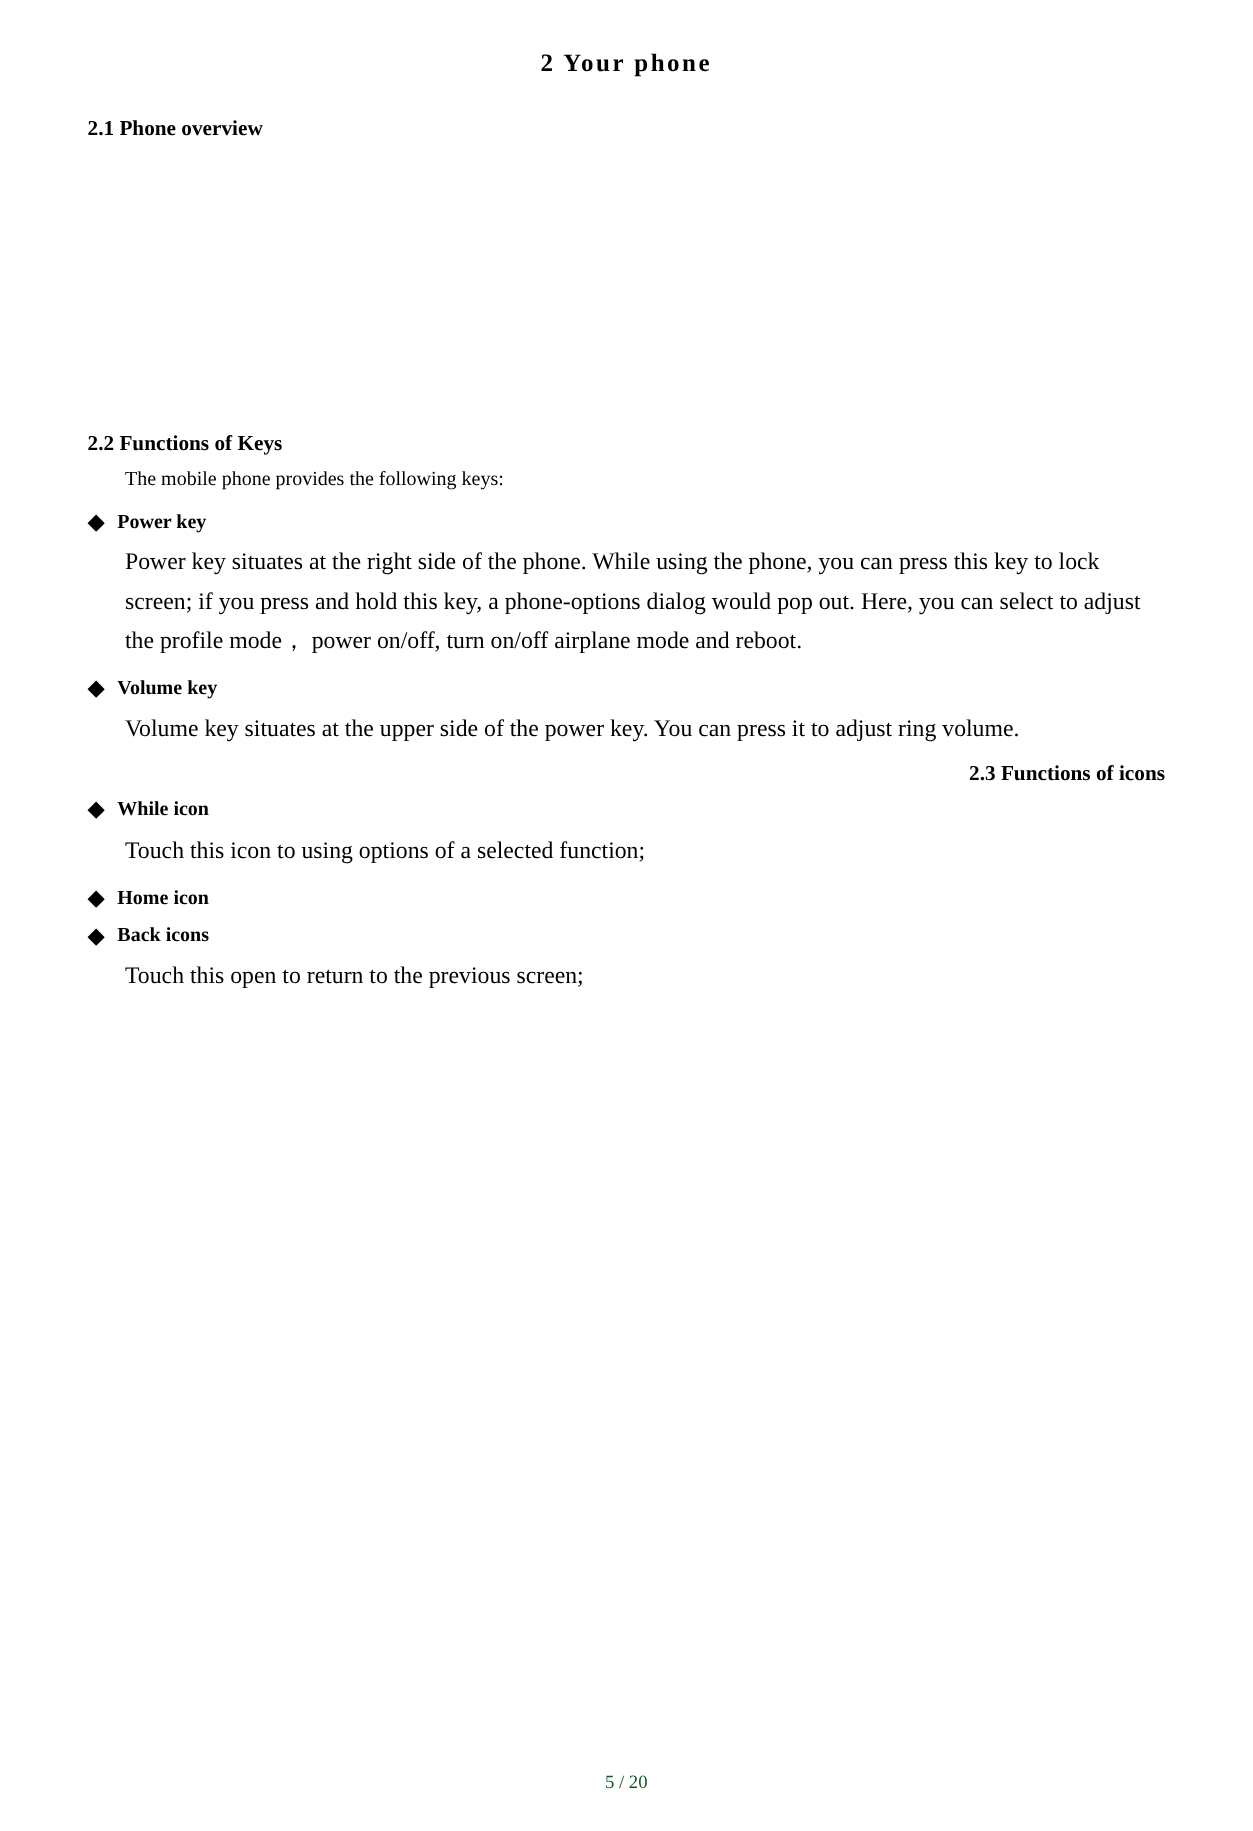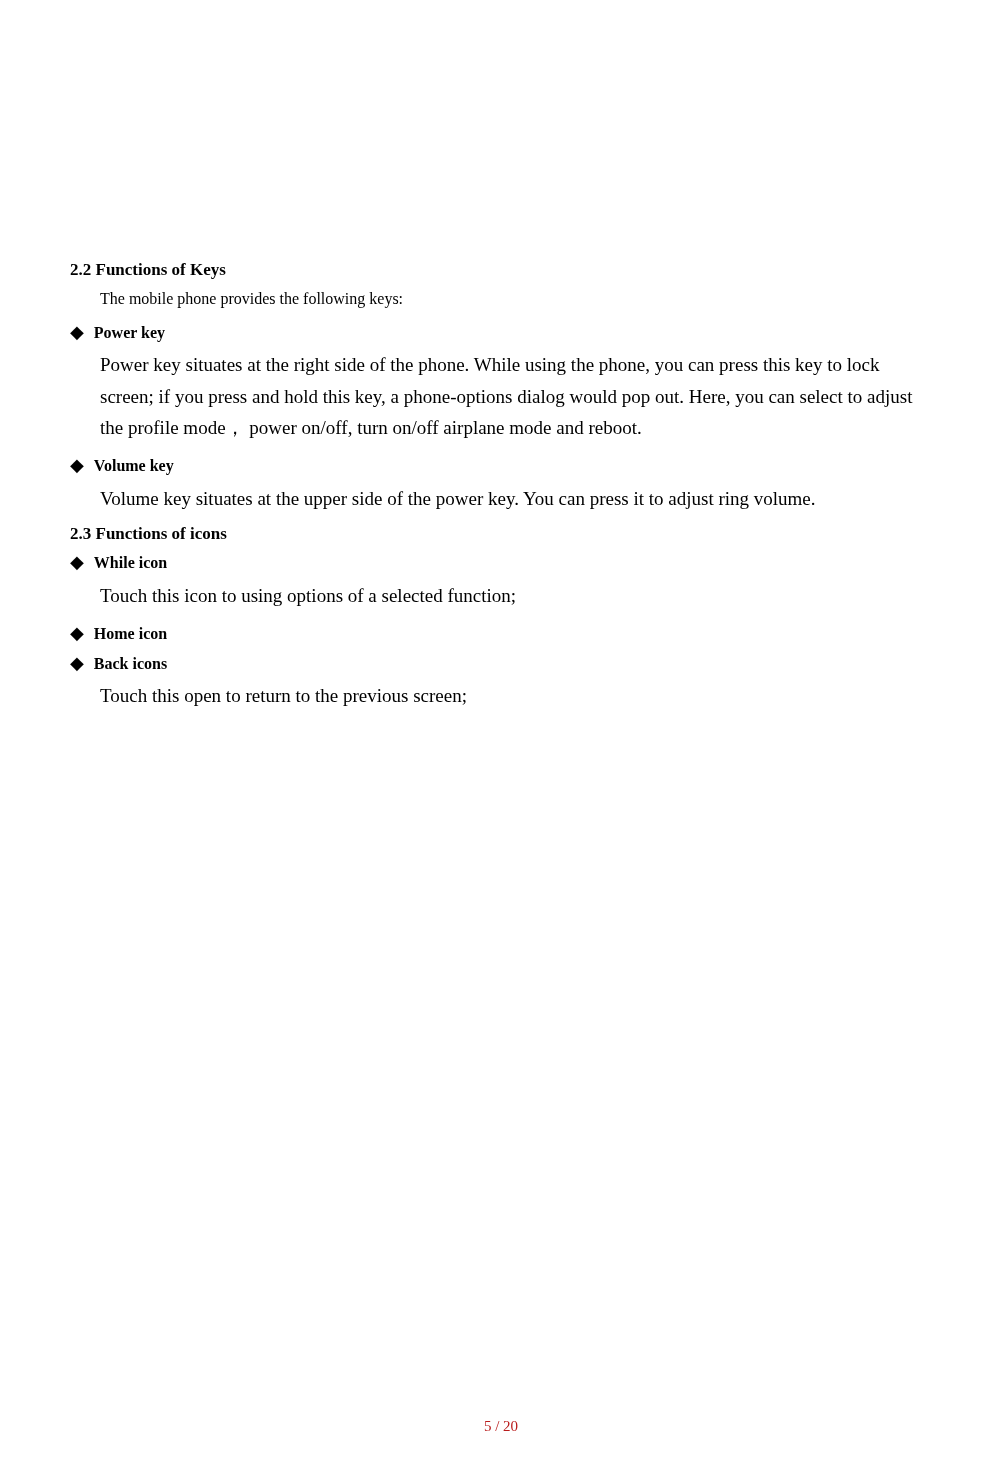--- a/index.html
+++ b/index.html
@@ -79,37 +79,40 @@
 
     .bullet-desc {
       margin-left: 30px;
       font-size: 19px;
       line-height: 1.65;
       margin-bottom: 10px;
     }
 
     .section-23 {
       margin-bottom: 6px;
+      text-align: right;
     }
 
     .page-footer {
       position: absolute;
       bottom: 30px;
       width: calc(100% - 140px);
       text-align: center;
       font-size: 15px;
-      color: #b91c1c;
+      color: #14532d;
     }
   </style>
 </head>
 <body>
 
 <div class="page-container">
 
+  <div class="page-title">2    Your  phone</div>
 
+  <div class="section-heading section-21">2.1    Phone overview</div>
 
   <div class="placeholder-area">
   </div>
 
   <div class="section-heading section-22">2.2    Functions of Keys</div>
 
   <div class="intro-text">The mobile phone provides the following keys:</div>
 
   <div class="bullet-item">
     <span class="bullet-diamond">◆</span>

